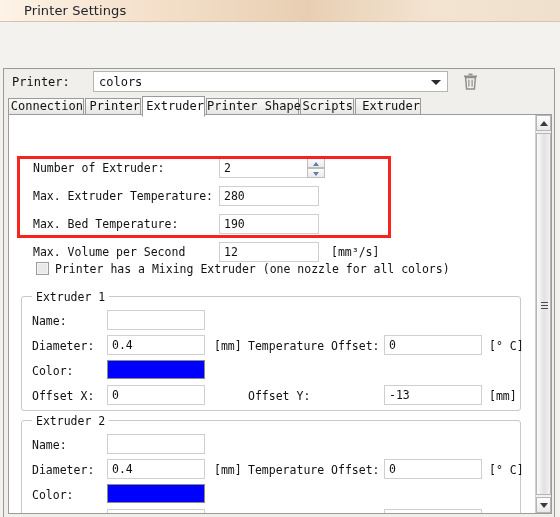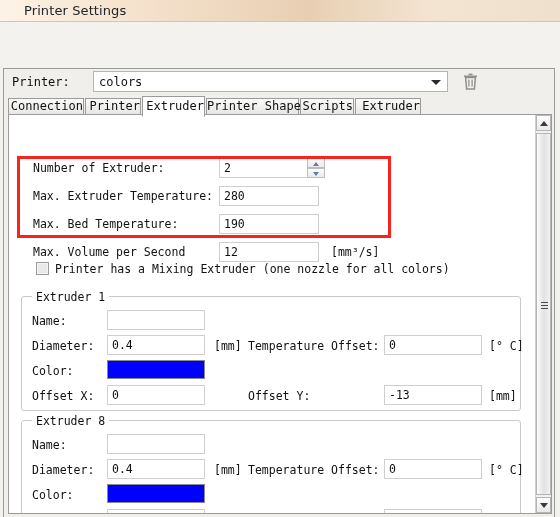--- a/index.html
+++ b/index.html
@@ -337,21 +337,21 @@
           <div class="swatch" style="left:85px; top:63px; width:98px; background:#0000FF;"></div>
 
           <div class="flabel" style="left:10px; top:92px;">Offset X:</div>
           <div class="ftext" style="left:85px; top:88px; width:98px;">0</div>
           <div class="flabel" style="left:226px; top:92px;">Offset Y:</div>
           <div class="ftext" style="left:362px; top:88px; width:98px;">-13</div>
           <div class="funit" style="left:467px; top:92px;">[mm]</div>
         </div>
 
         <div class="group" style="left:12px; top:305px; width:500px; height:115px;">
-          <div class="group-title">Extruder 8</div>
+          <div class="group-title">Extruder 2</div>
 
           <div class="flabel" style="left:10px; top:17px;">Name:</div>
           <div class="ftext" style="left:85px; top:13px; width:98px;"></div>
 
           <div class="flabel" style="left:10px; top:42px;">Diameter:</div>
           <div class="ftext" style="left:85px; top:38px; width:98px;">0.4</div>
           <div class="funit" style="left:192px; top:42px;">[mm]</div>
           <div class="flabel" style="left:226px; top:42px;">Temperature Offset:</div>
           <div class="ftext" style="left:362px; top:38px; width:98px;">0</div>
           <div class="funit" style="left:467px; top:42px;">[° C]</div>

